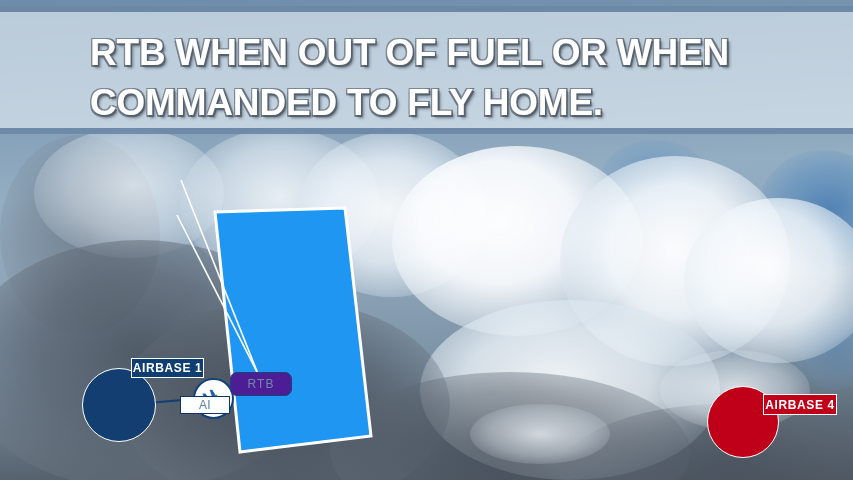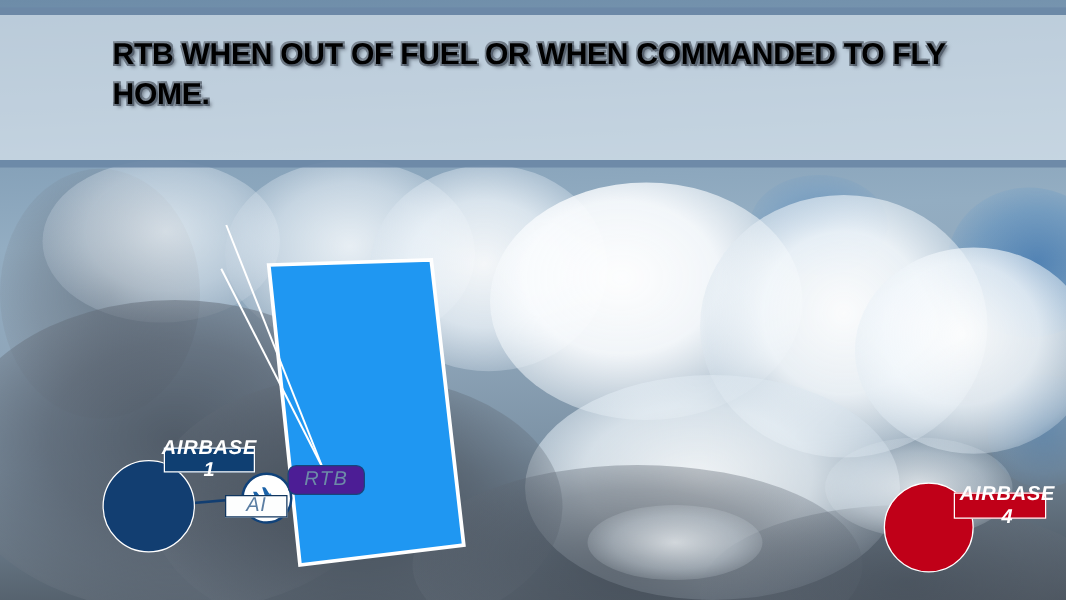--- a/index.html
+++ b/index.html
@@ -56,22 +56,22 @@
       background:radial-gradient(ellipse at 50% 50%,rgba(250,253,255,.78) 0%,rgba(232,241,248,.46) 50%,rgba(212,226,237,0) 84%);}
 
   
   .band{position:absolute;left:0;top:12px;width:853px;height:116px;
         background:rgba(232,240,247,.62);}
   .band-strip{position:absolute;left:0;width:853px;height:6px;background:#6b88a6;opacity:.92;}
   .strip-top{top:6px;}
   .strip-bot{top:128px;}
   .title{
     position:absolute;left:90px;top:28px;width:740px;
-    font-size:24px;font-weight:bold;line-height:1.34;
-    letter-spacing:-0.2px;color:#000000;
+    font-size:37px;font-weight:bold;line-height:1.34;
+    letter-spacing:-0.2px;color:#ffffff;
     text-shadow:
       1.6px 1.6px 0 #56616e, -1.2px -1.2px 0 #7d8894,
       1.6px -1.2px 0 #6d7884, -1.2px 1.6px 0 #6d7884,
       2.6px 2.6px 3px rgba(40,48,58,.55);
   }
 
   
   .poly-svg{position:absolute;left:0;top:0;width:853px;height:480px;overflow:visible;}
 
   
@@ -81,35 +81,35 @@
   .airbase4-circle{left:707px;top:386px;width:72px;height:72px;
       background:#c00018;border:1.6px solid #ffffff;box-sizing:border-box;}
   .jet-circle{left:193px;top:378px;width:41px;height:41px;
       background:#ffffff;border:2px solid #10427a;box-sizing:border-box;
       display:flex;align-items:center;justify-content:center;}
   .jet-circle svg{display:block;}
 
   
   .lbl{position:absolute;box-sizing:border-box;display:flex;
        align-items:center;justify-content:center;text-align:center;
-       font-size:16px;letter-spacing:.6px;white-space:pre-line;font-style:italic;}
+       font-size:12px;letter-spacing:.6px;white-space:pre-line;}
 
   .lbl-airbase1{left:131px;top:358px;width:73px;height:20px;
       background:#0f3f72;border:1.6px solid #ffffff;color:#ffffff;font-weight:bold;}
   .lbl-ai{left:180px;top:396px;width:50px;height:18px;
       background:#fdfefe;border:1.6px solid #10365f;color:#5b7ea3;font-weight:normal;
       letter-spacing:.4px;}
   .lbl-rtb{left:230px;top:372px;width:62px;height:24px;border-radius:7px;
       background:#4c1d95;border:1.7px solid #17457c;color:#6d8ba8;
       font-weight:normal;letter-spacing:1.1px;}
   .lbl-patrol{left:355px;top:400px;width:74px;height:34px;
       background:#1f97f2;border:1.7px solid #ffffff;color:#ffffff;
       font-weight:bold;line-height:1.25;letter-spacing:.5px;}
   .lbl-airbase4{left:763px;top:394px;width:74px;height:21px;
-      background:#c00018;border:1.6px solid #ffffff;color:#ffffff;font-weight:bold;padding-left:12px;}
+      background:#c00018;border:1.6px solid #ffffff;color:#ffffff;font-weight:bold;}
 
   
   .callout{position:absolute;left:66px;top:176px;width:115px;height:75px;
       box-sizing:border-box;background:#0c3a6b;border:1.6px solid #ffffff;
       color:#ffffff;font-size:8.4px;line-height:1.44;text-align:center;
       display:flex;align-items:center;justify-content:center;
       white-space:pre-line;padding:2px 3px;}
 </style>
 </head>
 <body>

